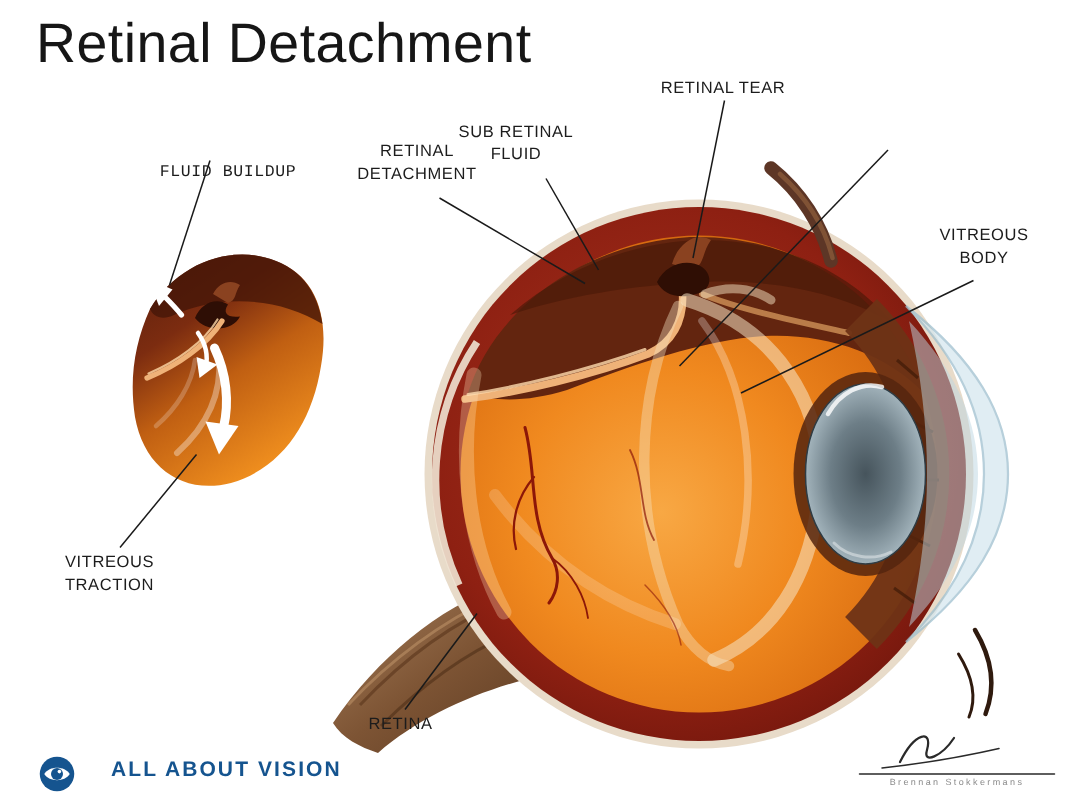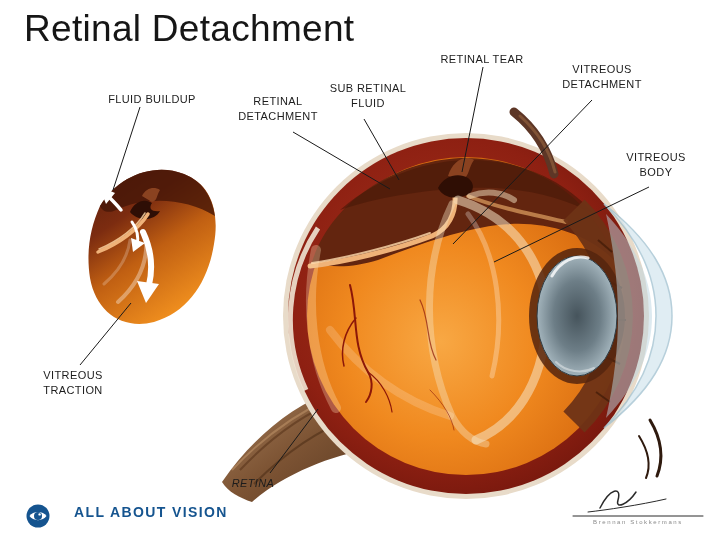--- a/index.html
+++ b/index.html
@@ -10,28 +10,28 @@
   }
   .art { position:absolute; left:0; top:0; width:720px; height:539px; }
   .title {
     position:absolute; left:24px; top:8px; font-size:37px; font-weight:400;
     color:#161616; letter-spacing:0.3px; white-space:nowrap;
   }
   .label {
     position:absolute; font-size:11px; line-height:15px; color:#1c1c1c;
     text-align:center; letter-spacing:0.4px;
   }
-  .lbl-fluid-buildup   { left:92px;  top:92px;  width:120px; }
+  .lbl-fluid-buildup   { left:92px;  top:108px;  width:120px;font-family:Liberation Mono, monospace; }
   .lbl-retinal-detach  { left:228px; top:94px;  width:100px; }
-  .lbl-subretinal      { left:320px; top:81px;  width:96px;  }
+  .lbl-subretinal      { left:296px; top:81px;  width:96px;  }
   .lbl-retinal-tear    { left:432px; top:52px;  width:100px; }
   .lbl-vit-detach      { left:552px; top:62px;  width:100px; }
   .lbl-vit-body        { left:618px; top:150px; width:76px;  }
   .lbl-vit-traction    { left:28px;  top:368px; width:90px;  }
-  .lbl-retina          { left:223px; top:476px; width:60px;font-style:italic;  }
+  .lbl-retina          { left:237px; top:476px; width:60px;  }
   .brand {
     position:absolute; left:26px; top:504px; display:flex; align-items:flex-start; gap:24px;
   }
   .brand-text {
     font-size:14px; font-weight:bold; color:#15548f; letter-spacing:1.4px; white-space:nowrap;
   }
   .signature-name {
     position:absolute; left:571px; top:519px; width:134px; text-align:center;
     font-size:6px; letter-spacing:1.6px; color:#8a8a8a; white-space:nowrap;
   }
@@ -191,21 +191,20 @@
       <line x1="573" y1="516" x2="703" y2="516" stroke-width="1"></line>
     </g>
   </svg>
 
   <div class="title">Retinal Detachment</div>
 
   <div class="label lbl-fluid-buildup">FLUID BUILDUP</div>
   <div class="label lbl-retinal-detach">RETINAL DETACHMENT</div>
   <div class="label lbl-subretinal">SUB RETINAL FLUID</div>
   <div class="label lbl-retinal-tear">RETINAL TEAR</div>
-  <div class="label lbl-vit-detach">VITREOUS DETACHMENT</div>
   <div class="label lbl-vit-traction">VITREOUS TRACTION</div>
   <div class="label lbl-vit-body">VITREOUS BODY</div>
   <div class="label lbl-retina">RETINA</div>
 
   <div class="brand">
     <svg width="24" height="24" viewBox="0 0 24 24" aria-hidden="true">
       <circle cx="12" cy="12" r="11.5" fill="#15548f"></circle>
       <path d="M3.5,12 C7,6.5 17,6.5 20.5,12 C17,17.5 7,17.5 3.5,12 Z" fill="#ffffff"></path>
       <circle cx="12" cy="12" r="4" fill="#15548f"></circle>
       <circle cx="13.6" cy="10.4" r="1.2" fill="#ffffff"></circle>

